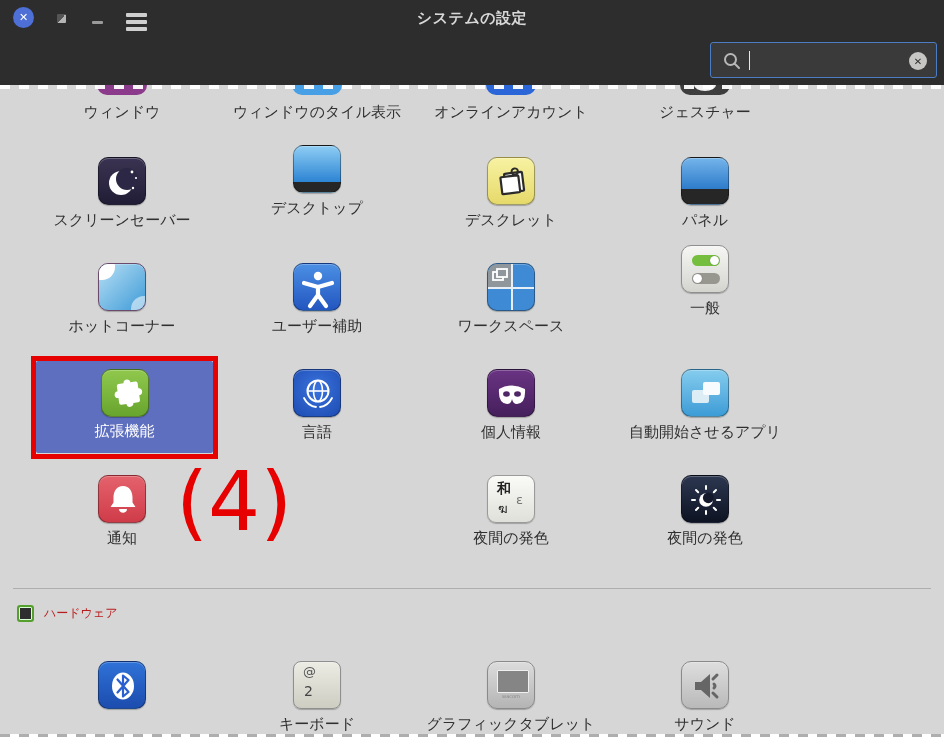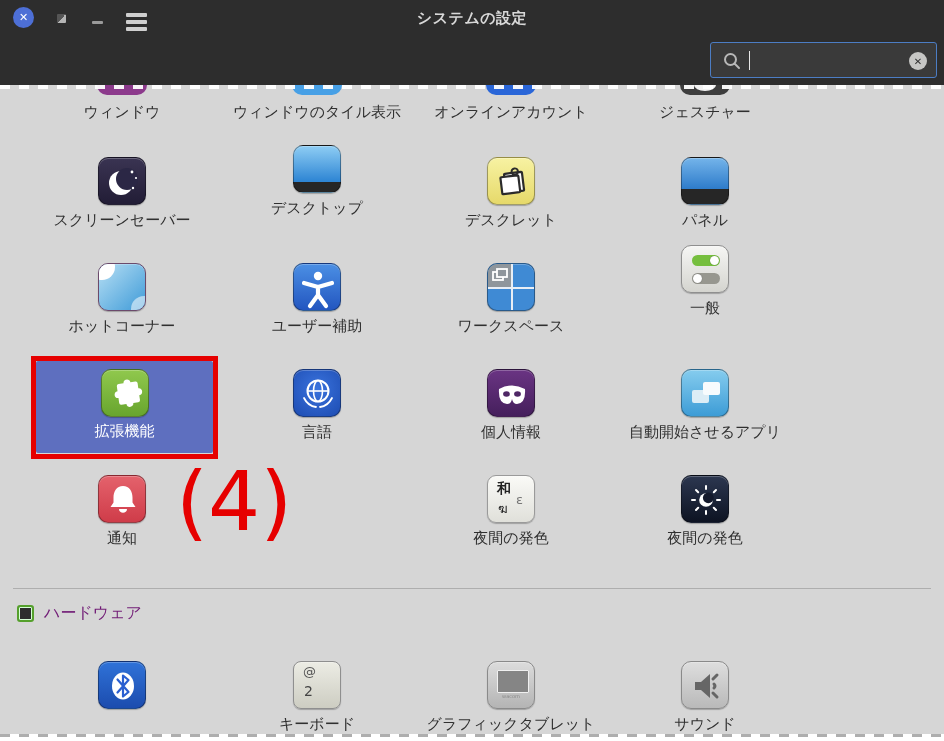--- a/index.html
+++ b/index.html
@@ -87,21 +87,21 @@
   .sel-tile{position:absolute;left:36px;top:276px;width:177px;height:92px;background:#5e6fbf;border-radius:2px;text-align:center;}
   .sel-tile .ic{margin-top:8px;}
   .sel-tile .lbl{color:#fff;margin-top:6px;}
   .anno-rect{position:absolute;left:31px;top:271px;width:187px;height:103px;border:5px solid #e60000;box-sizing:border-box;z-index:6;pointer-events:none;}
   .anno-text{position:absolute;left:176px;top:376px;font-size:82px;line-height:1;color:#e60000;z-index:6;pointer-events:none;}
 
   
   .separator{position:absolute;left:13px;top:503px;width:918px;height:1px;background:#aeaeae;}
   .hw-header{position:absolute;left:17px;top:516px;height:24px;display:flex;align-items:center;gap:10px;}
   .hw-icon{width:17px;height:17px;background:#2e2e2e;border:2px solid #55a02c;border-radius:3px;box-sizing:border-box;box-shadow:inset 0 0 0 1px #d6ffd6;}
-  .hw-title{font-size:16px;color:#701a75;}
+  .hw-title{font-size:12px;color:#b91c1c;}
 </style>
 </head>
 <body>
 
 <div class="header">
   <div class="btn-close">✕</div>
   <div class="btn-restore"></div>
   <div class="btn-min"></div>
   <div class="btn-menu">
       <span></span>

